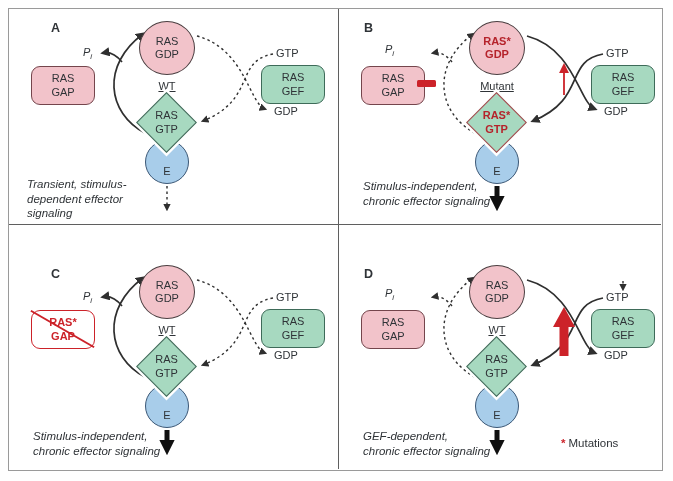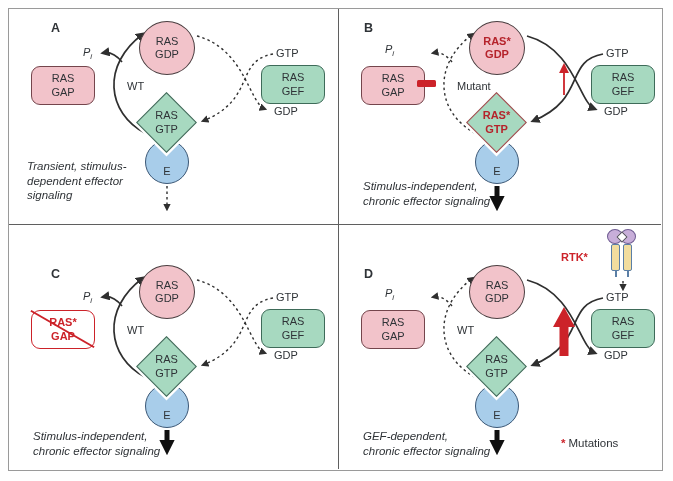--- a/index.html
+++ b/index.html
@@ -44,25 +44,25 @@
   .panel-b .diamond{border-color:#a8474d;}
   .e-circle{position:absolute;left:136px;top:calc(131px + var(--dy));width:44px;height:44px;border-radius:50%;
         background:var(--node_blue,#a8cdea);border:1.6px solid #3c5876;z-index:2;display:flex;align-items:flex-end;
         justify-content:center;font-size:11px;box-sizing:border-box;}
   .e-circle span{margin-bottom:6px;}
 
   .small-label{position:absolute;font-size:11px;z-index:3;}
   .pi{left:74px;top:calc(37px + var(--dy));font-style:italic;}
   .panel-b .pi,.panel-d .pi{left:46px;top:calc(34px + var(--dy));}
   .pi sub{font-size:8px;}
-  .center-label{left:118px;top:calc(71px + var(--dy));width:80px;text-align:left;}
+  .center-label{left:118px;top:calc(71px + var(--dy));width:80px;text-align:center;text-decoration:underline;}
   .gtp-label{left:267px;top:calc(38px + var(--dy));}
   .gdp-label{left:265px;top:calc(96px + var(--dy));}
 
-  .caption{position:absolute;left:18px;top:150px;margin:0;font-size:11.5px;font-style:italic;
+  .caption{position:absolute;left:18px;top:168px;margin:0;font-size:11.5px;font-style:italic;
         line-height:1.28;white-space:pre-line;z-index:3;}
   .panel-b .caption{left:24px;top:170px;}
   .panel-c .caption,.panel-d .caption{left:24px;top:204px;}
 
   .inhibit-bar{position:absolute;left:78px;top:calc(71px + var(--dy));width:19px;height:7px;
         background:var(--accent_red,#cc2229);border-radius:1.5px;z-index:5;}
 
   .rtk{position:absolute;left:268px;top:4px;width:30px;height:54px;z-index:5;}
   .rtk-ring{position:absolute;width:16px;height:15px;border-radius:50%;
         background:var(--rtk_purple,#c8aed9);border:1.6px solid #6f5c92;box-sizing:border-box;top:0;}
@@ -255,30 +255,20 @@
     <span class="small-label gdp-label">GDP</span>
     <div class="diamond">
       <div class="diamond-label">
         <span>RAS</span>
         <span>GTP</span>
       </div>
     </div>
     <div class="e-circle">
       <span>E</span>
     </div>
-    <div class="rtk">
-      <span class="rtk-ring ring-l"></span>
-      <span class="rtk-ring ring-r"></span>
-      <span class="rtk-diamond"></span>
-      <span class="rtk-bar bar-l"></span>
-      <span class="rtk-bar bar-r"></span>
-      <span class="rtk-stem stem-l"></span>
-      <span class="rtk-stem stem-r"></span>
-      <span class="rtk-label">RTK*</span>
-    </div>
     <p class="caption">GEF-dependent,
 chronic effector signaling</p>
     <p class="mutations">
       <span class="ast">*</span><span>Mutations</span>
     </p>
   </section>
 
 </div>
 
 </body></html>

